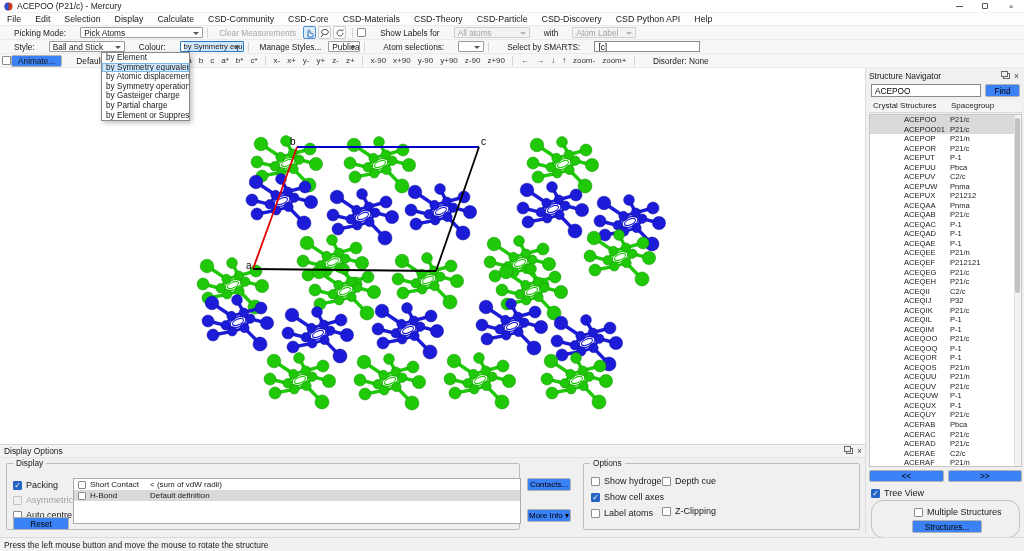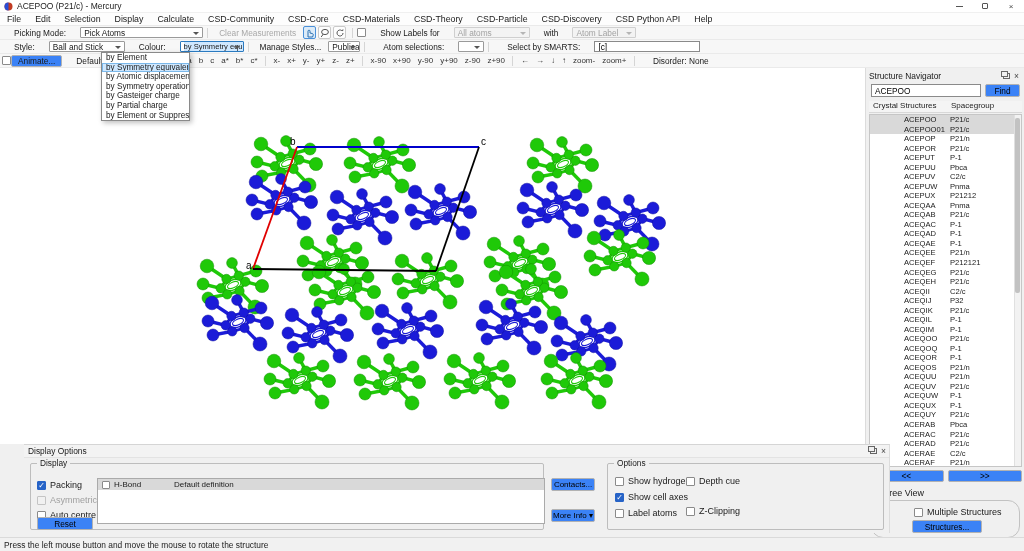--- a/index.html
+++ b/index.html
@@ -83,21 +83,21 @@
   .nav-scroll { position:absolute; right:0; top:0; width:7px; height:100%; background:#f2f2f2; border-left:1px solid #e0e0e0; }
   .nav-thumb { position:absolute; right:1px; top:3px; width:5px; height:175px; background:#c2c2c2; border-radius:2px;}
   .nav-pager { position:absolute; left:2px; top:402px; width:153px; display:flex; gap:4px; }
   .nav-pager .btn { flex:1; height:12px; }
   .nav-tree { position:absolute; left:4px; top:420px; }
   .nav-group { position:absolute; left:4px; top:432px; width:149px; height:38px; border:1px solid #c2c2c2; border-radius:12px; }
   .nav-ms { position:absolute; left:42px; top:6px; }
   .nav-structs { position:absolute; left:40px; top:19px; width:70px; height:13px; }
 
   
-  .dopts { left:0; top:444px; width:866px; height:89px; background:#f0f0f0; border-top:1px solid #d5d5d5; border-right:1px solid #dcdcdc;margin-left:24px;}
+  .dopts { left:0; top:444px; width:866px; height:89px; background:#f0f0f0; border-top:1px solid #d5d5d5; border-right:1px solid #dcdcdc;}
   .dopts-header { position:absolute; left:0; top:0; width:100%; height:13px; display:flex; align-items:center; font-size:8.4px; padding-left:4px; background:#f3f3f3; border-bottom:1px solid #e3e3e3;}
   .groupbox { position:absolute; border:1px solid #bdbdbd; border-radius:2px; }
   .groupbox .legend { position:absolute; top:-6px; left:6px; background:#f0f0f0; padding:0 3px; font-size:8.3px; }
   .dgroup { left:6px; top:18px; width:514px; height:67px; }
   .ogroup { left:583px; top:18px; width:277px; height:67px; }
   .dgroup .cb-row { position:absolute; left:6px; }
   .reset-btn { position:absolute; left:6px; top:53px; width:56px; height:13px; }
   .contact-list { position:absolute; left:66px; top:14px; width:448px; height:46px; background:#fff; border:1px solid #aaa; font-size:8px; }
   .contact-row { height:11px; display:flex; align-items:center; }
   .contact-row.selected { background:#d9d9d9; }
@@ -1091,20 +1091,25 @@
     <div class="cb-row" style="top:31px">
       <span class="cb disabled"></span>
       <span class="lbl dim">Asymmetric Unit</span>
     </div>
     <div class="cb-row" style="top:46px">
       <span class="cb"></span>
       <span class="lbl">Auto centre</span>
     </div>
     <button class="btn reset-btn">Reset</button>
     <div class="contact-list" id="contactList">
+        <div class="contact-row">
+          <span class="cb"></span>
+          <span class="clabel">Short Contact</span>
+          <span class="cdesc">&lt; (sum of vdW radii)</span>
+        </div>
         <div class="contact-row selected">
           <span class="cb"></span>
           <span class="clabel">H-Bond</span>
           <span class="cdesc">Default definition</span>
         </div>
       </div>
   </div>
 
   <div class="mid-btns">
     <button class="btn">Contacts...</button>

